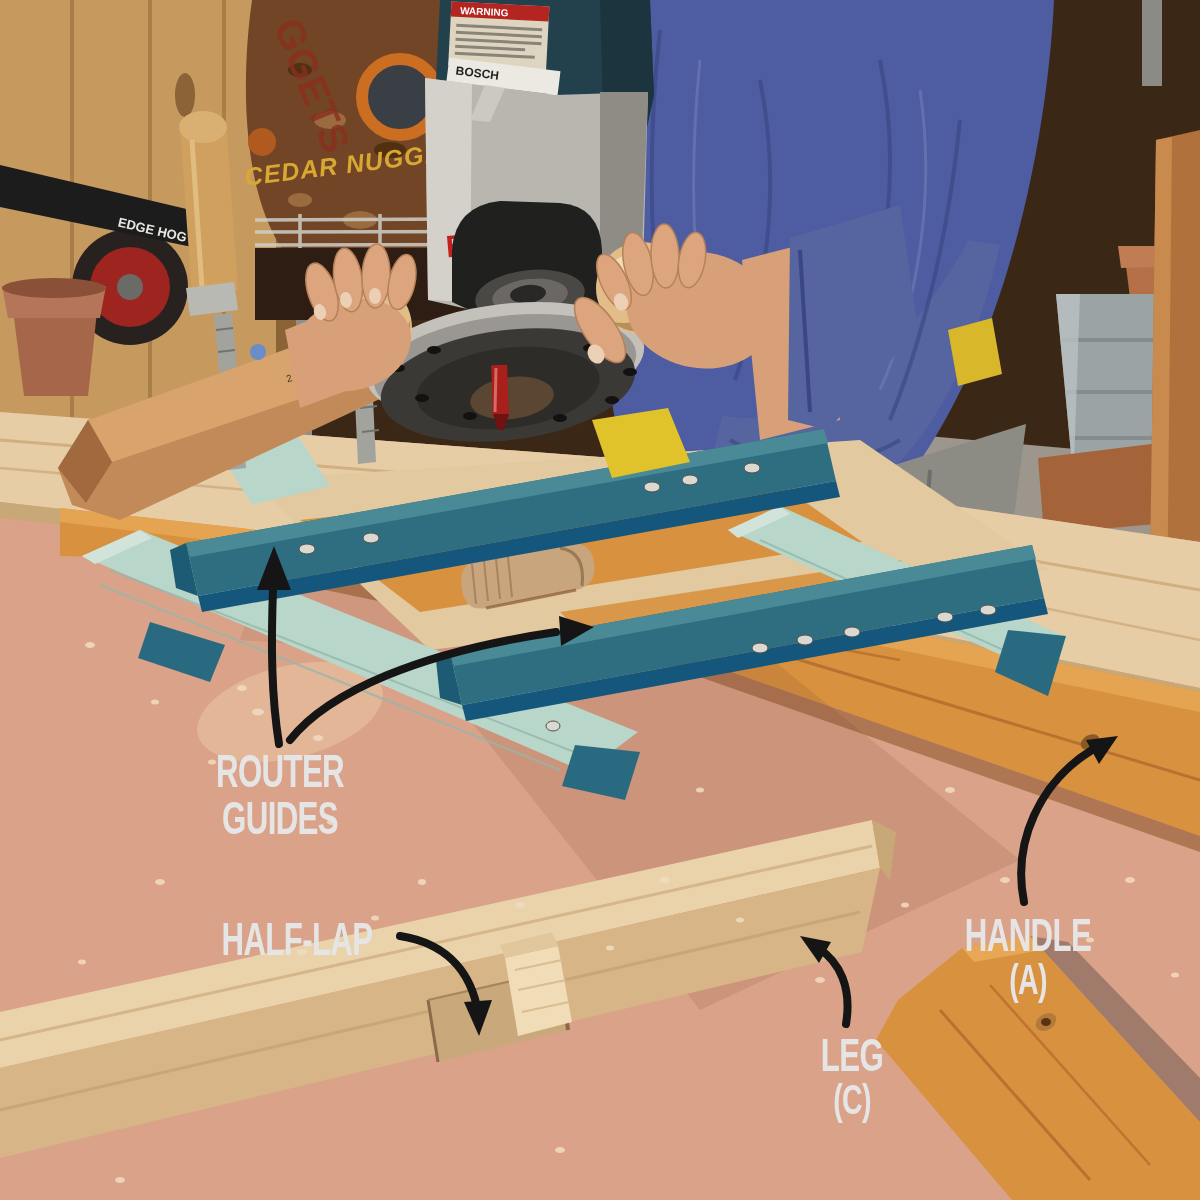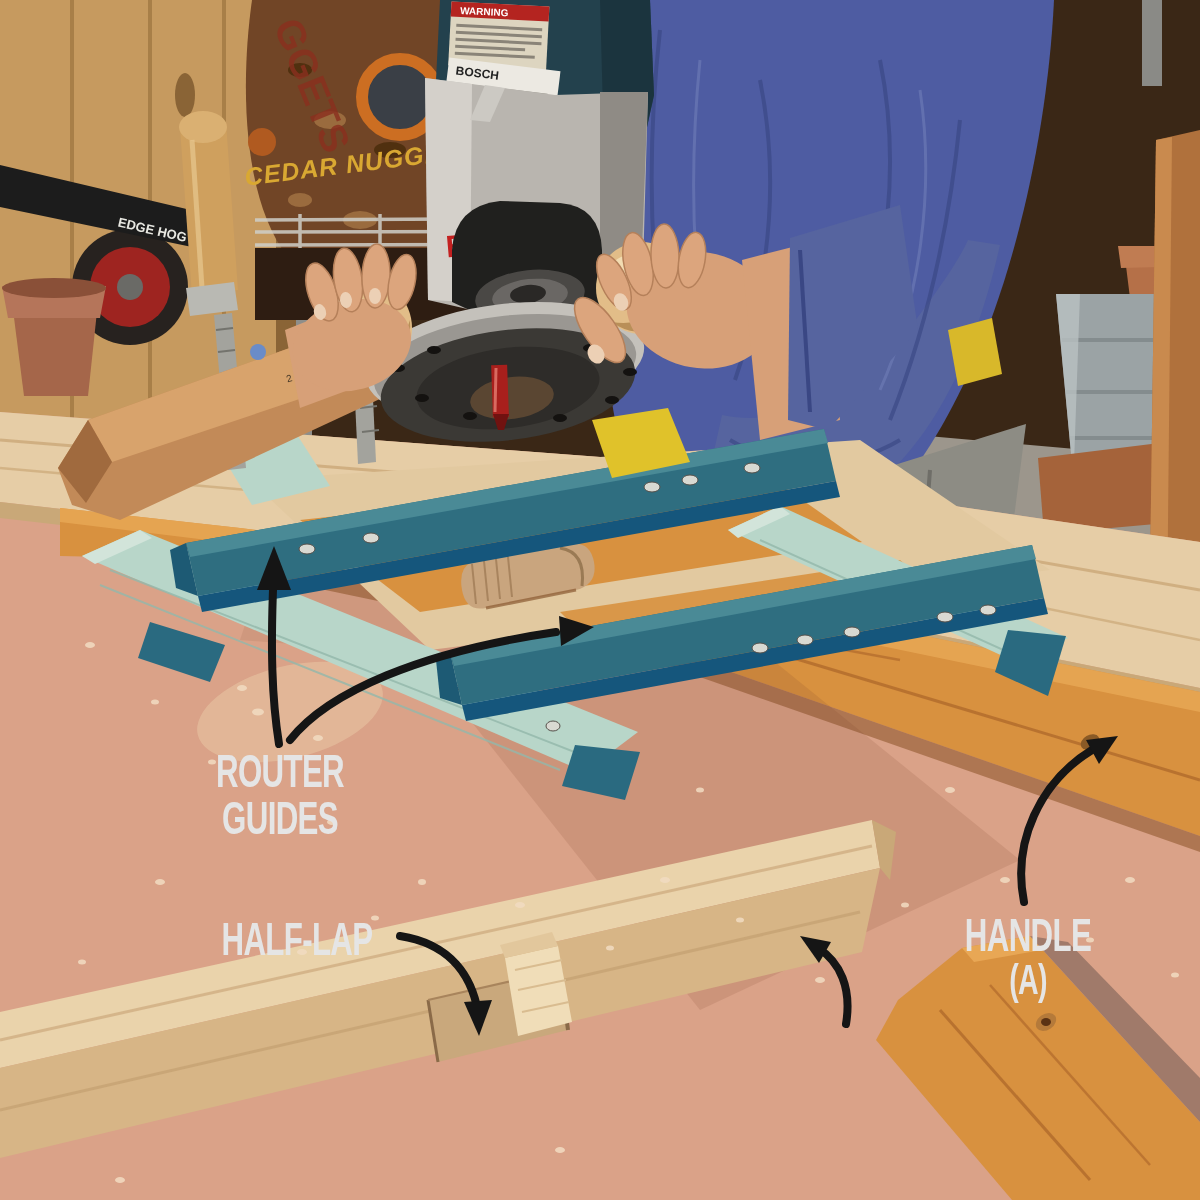--- a/index.html
+++ b/index.html
@@ -480,13 +480,17 @@
 
 <div class="callout fs46" style="left:177px;top:916px;width:240px;">
   <span class="l1">HALF-LAP</span>
 </div>
 
 <div class="callout fs46" style="left:908px;top:912px;width:240px;">
   <span class="l1">HANDLE</span>
   <span class="l2 fs42">(A)</span>
 </div>
 
+<div class="callout fs46" style="left:732px;top:1032px;width:240px;">
+  <span class="l1">LEG</span>
+  <span class="l2 fs42">(C)</span>
 </div>
+</div>
 
 </body></html>

